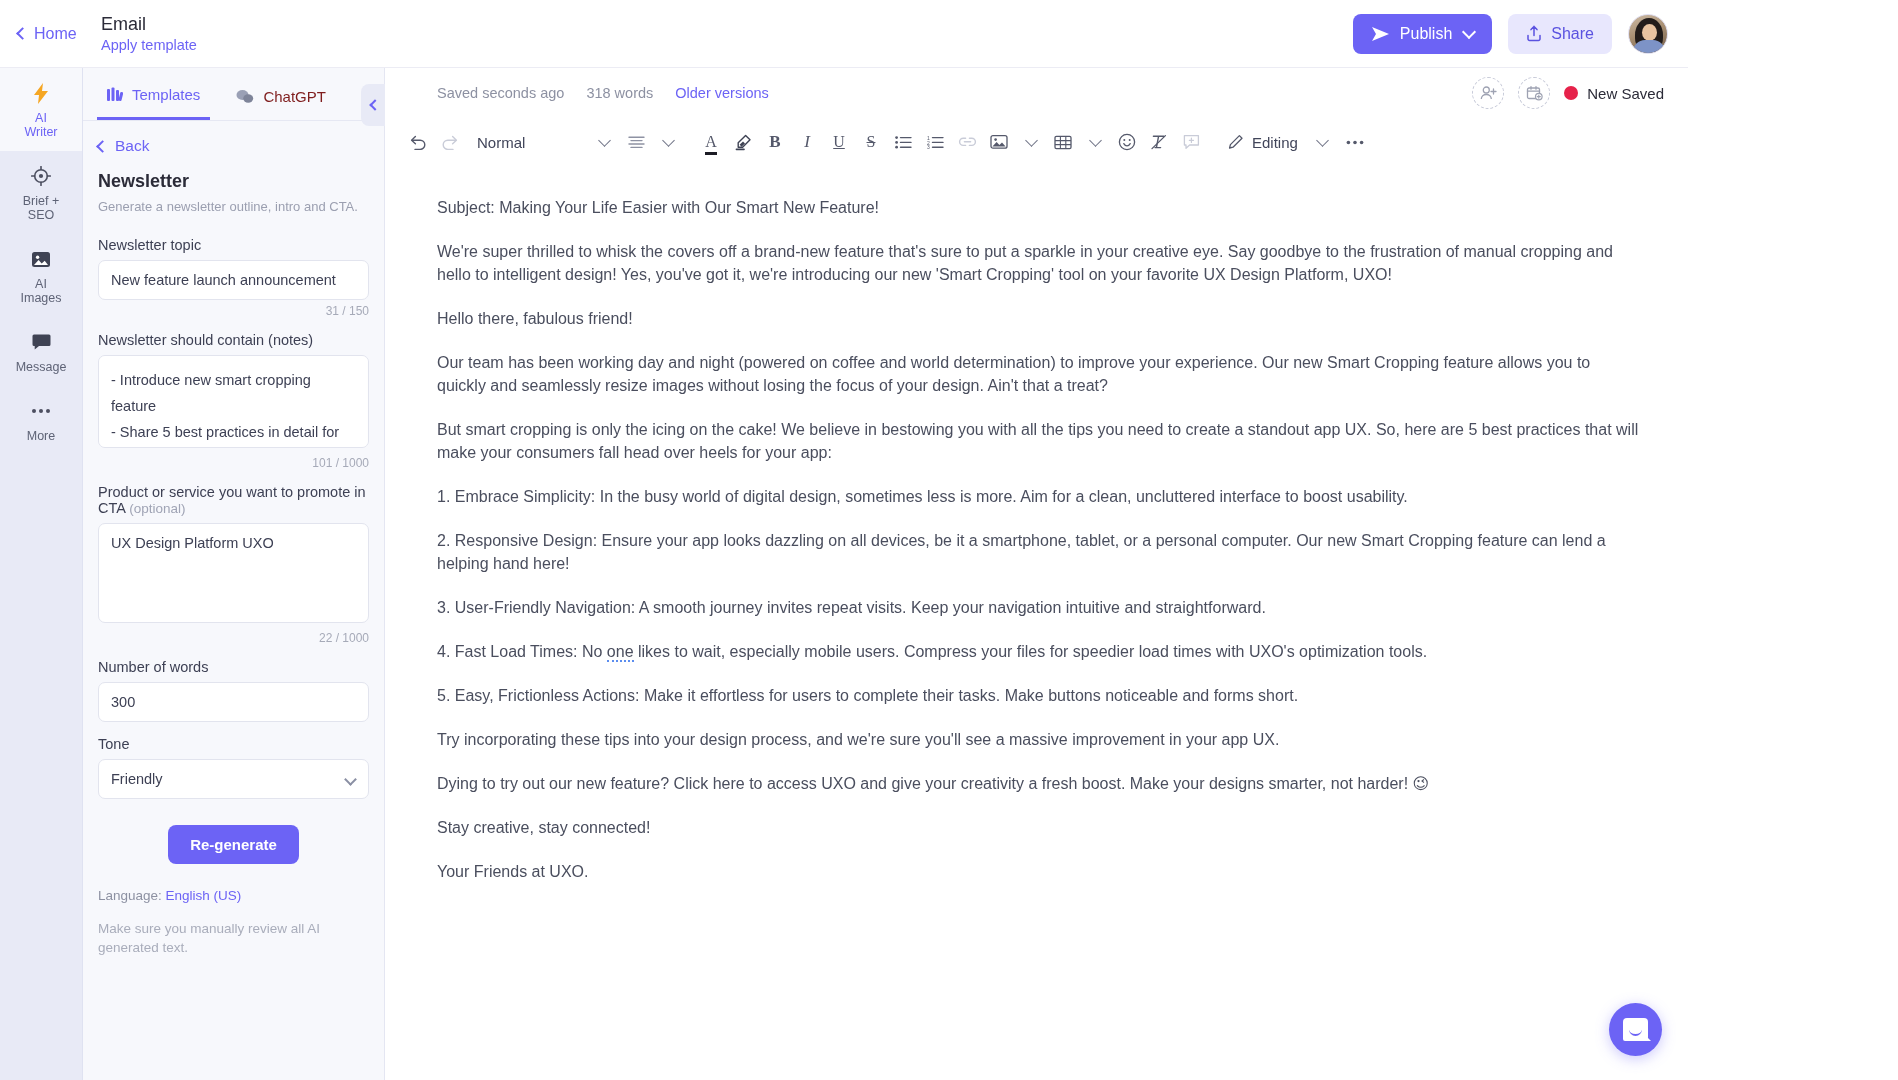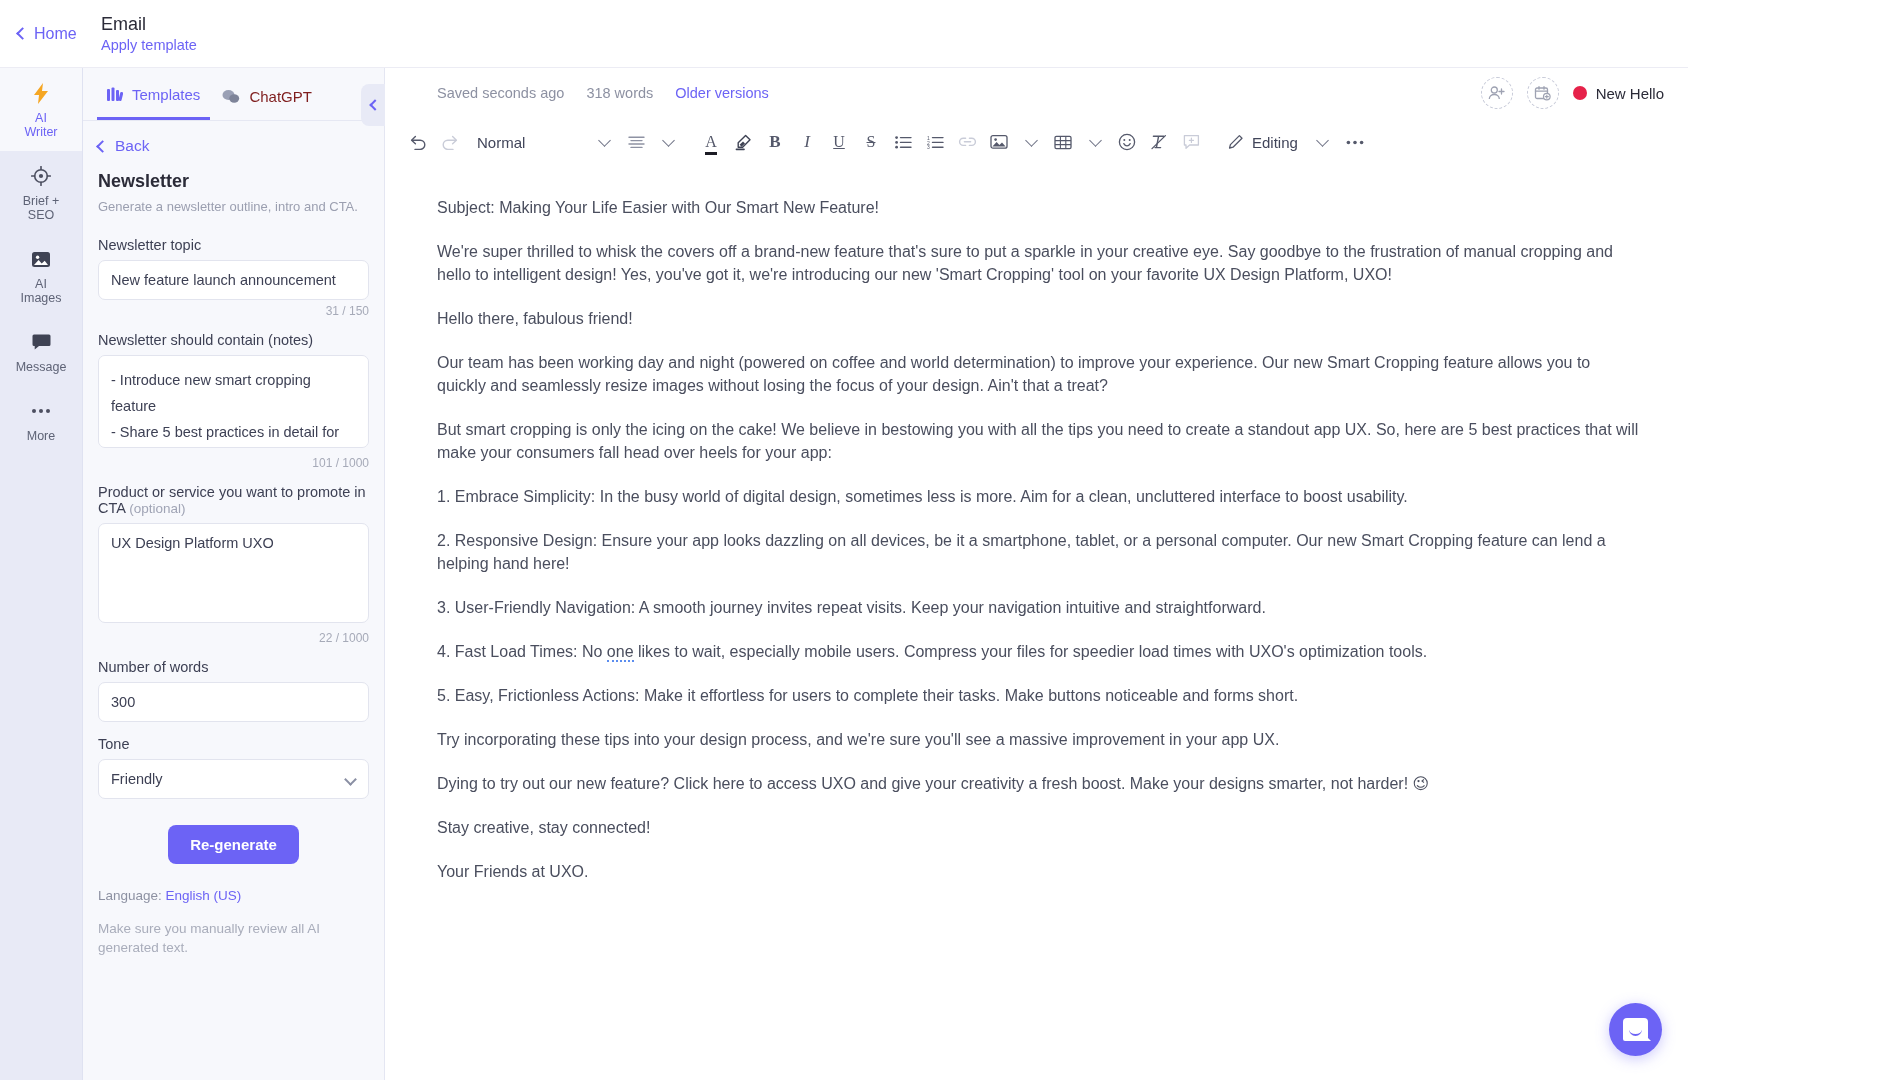--- a/index.html
+++ b/index.html
@@ -73,21 +73,21 @@
   }
   .rail-item.active { background: #f7f8fc; color: #6c63f5; }
   .rail-item .ri { height: 22px; display: flex; align-items: center; justify-content: center; font-size: 19px; }
 
   
   .panel {
     width: 302px; flex: 0 0 302px; background: #f7f8fc;
     border-right: 1px solid #e4e6f2; display: flex; flex-direction: column; min-height: 0;
     position: relative;
   }
-  .panel-tabs { display: flex; gap: 2px; padding: 0 14px; border-bottom: 1px solid #e6e8f3; flex: 0 0 auto; }
+  .panel-tabs { display: flex; gap: 16px; padding: 0 14px; border-bottom: 1px solid #e6e8f3; flex: 0 0 auto; }
   .ptab { padding: 18px 10px 14px; font-size: 15px; color: #7f1d1d; display: flex; align-items: center; gap: 9px; cursor: pointer; }
   .ptab.active { color: #6c63f5; border-bottom: 3px solid #6c63f5; font-weight: 500; }
   .panel-scroll { overflow-y: auto; padding: 16px 15px 20px; flex: 1 1 auto; }
   .back-link { display: flex; align-items: center; gap: 8px; color: #6c63f5; font-size: 15.5px; cursor: pointer; margin-bottom: 16px; }
   .tpl-name { font-size: 18px; color: #2b2b38; font-weight: 600; margin: 0 0 6px; }
   .tpl-desc { font-size: 13px; color: #9b9fb0; margin: 0 0 22px; line-height: 17px; }
   .field-label { font-size: 14.5px; color: #3d4054; margin-bottom: 7px; display: block; }
   .field-label .optional { color: #a0a4b5; font-size: 13.5px; }
   .tf {
     width: 100%; background: #fff; border: 1px solid #e2e4ee; border-radius: 7px;
@@ -181,20 +181,47 @@
   <div class="topbar">
     <div class="home-link">
       <span class="chev-left"></span>
       <span>Home</span>
     </div>
     <div class="doc-title-wrap">
       <div class="doc-title">Email</div>
       <div class="apply-template">Apply template</div>
     </div>
 
+    <div class="topbar-right">
+      <button class="btn-publish">
+        <span class="send-icon">
+          <svg width="19" height="16" viewBox="0 0 19 16">
+              <path d="M1 1l17 7-17 7 4-7z" fill="#fff"></path>
+            </svg>
+        </span>
+        <span>Publish</span>
+        <span class="chev-down-w"></span>
+      </button>
+
+      <button class="btn-share">
+        <span>
+          <svg width="16" height="17" viewBox="0 0 16 17">
+            <path d="M8 1.5v9M8 1.5L5 4.6M8 1.5l3 3.1" stroke="#5a52e0" stroke-width="1.5" fill="none" stroke-linecap="round"></path>
+            <path d="M2 10.5v3.5a1.5 1.5 0 001.5 1.5h9A1.5 1.5 0 0014 14v-3.5" stroke="#5a52e0" stroke-width="1.5" fill="none" stroke-linecap="round"></path>
+          </svg>
+        </span>
+        <span>Share</span>
+      </button>
+
+      <div class="avatar">
+        <div class="hair"></div>
+        <div class="face"></div>
+        <div class="body"></div>
+      </div>
+    </div>
   </div>
 
   <div class="body-row">
 
     <div class="rail">
       <div class="rail-item active">
         <span class="ri">
           <svg width="17" height="21" viewBox="0 0 17 21">
               <path d="M10 0L1 12h5l-1 9 10-13h-6z" fill="#f5a623"></path>
             </svg>
@@ -340,21 +367,21 @@
           <div class="dash-circle">
             <svg width="17" height="16" viewBox="0 0 17 16">
               <rect x="1.5" y="3" width="12" height="10.5" rx="1.6" fill="none" stroke="#9ea2b2" stroke-width="1.3"></rect>
               <path d="M1.5 6.2h12M5 1.6v2.6M10 1.6v2.6" stroke="#9ea2b2" stroke-width="1.3" stroke-linecap="round"></path>
               <circle cx="12.8" cy="11.6" r="3.3" fill="#fff" stroke="#9ea2b2" stroke-width="1.2"></circle>
               <path d="M12.8 10v3.2M11.2 11.6h3.2" stroke="#9ea2b2" stroke-width="1.1" stroke-linecap="round"></path>
             </svg>
           </div>
           <div class="status-chip">
             <span class="status-dot" style="background: rgb(230, 34, 74);"></span>
-            <span>New Hello</span>
+            <span>New Saved</span>
           </div>
         </div>
       </div>
 
       <div class="toolbar">
         <div class="tb">
           <svg width="18" height="16" viewBox="0 0 18 16">
             <path d="M3.2 6.2h8a4.6 4.6 0 110 9.2H6" fill="none" stroke="#55596b" stroke-width="1.4" stroke-linecap="round"></path>
             <path d="M6.4 2.6L2.6 6.3l3.8 3.5" fill="none" stroke="#55596b" stroke-width="1.4" stroke-linecap="round" stroke-linejoin="round"></path>
           </svg>

